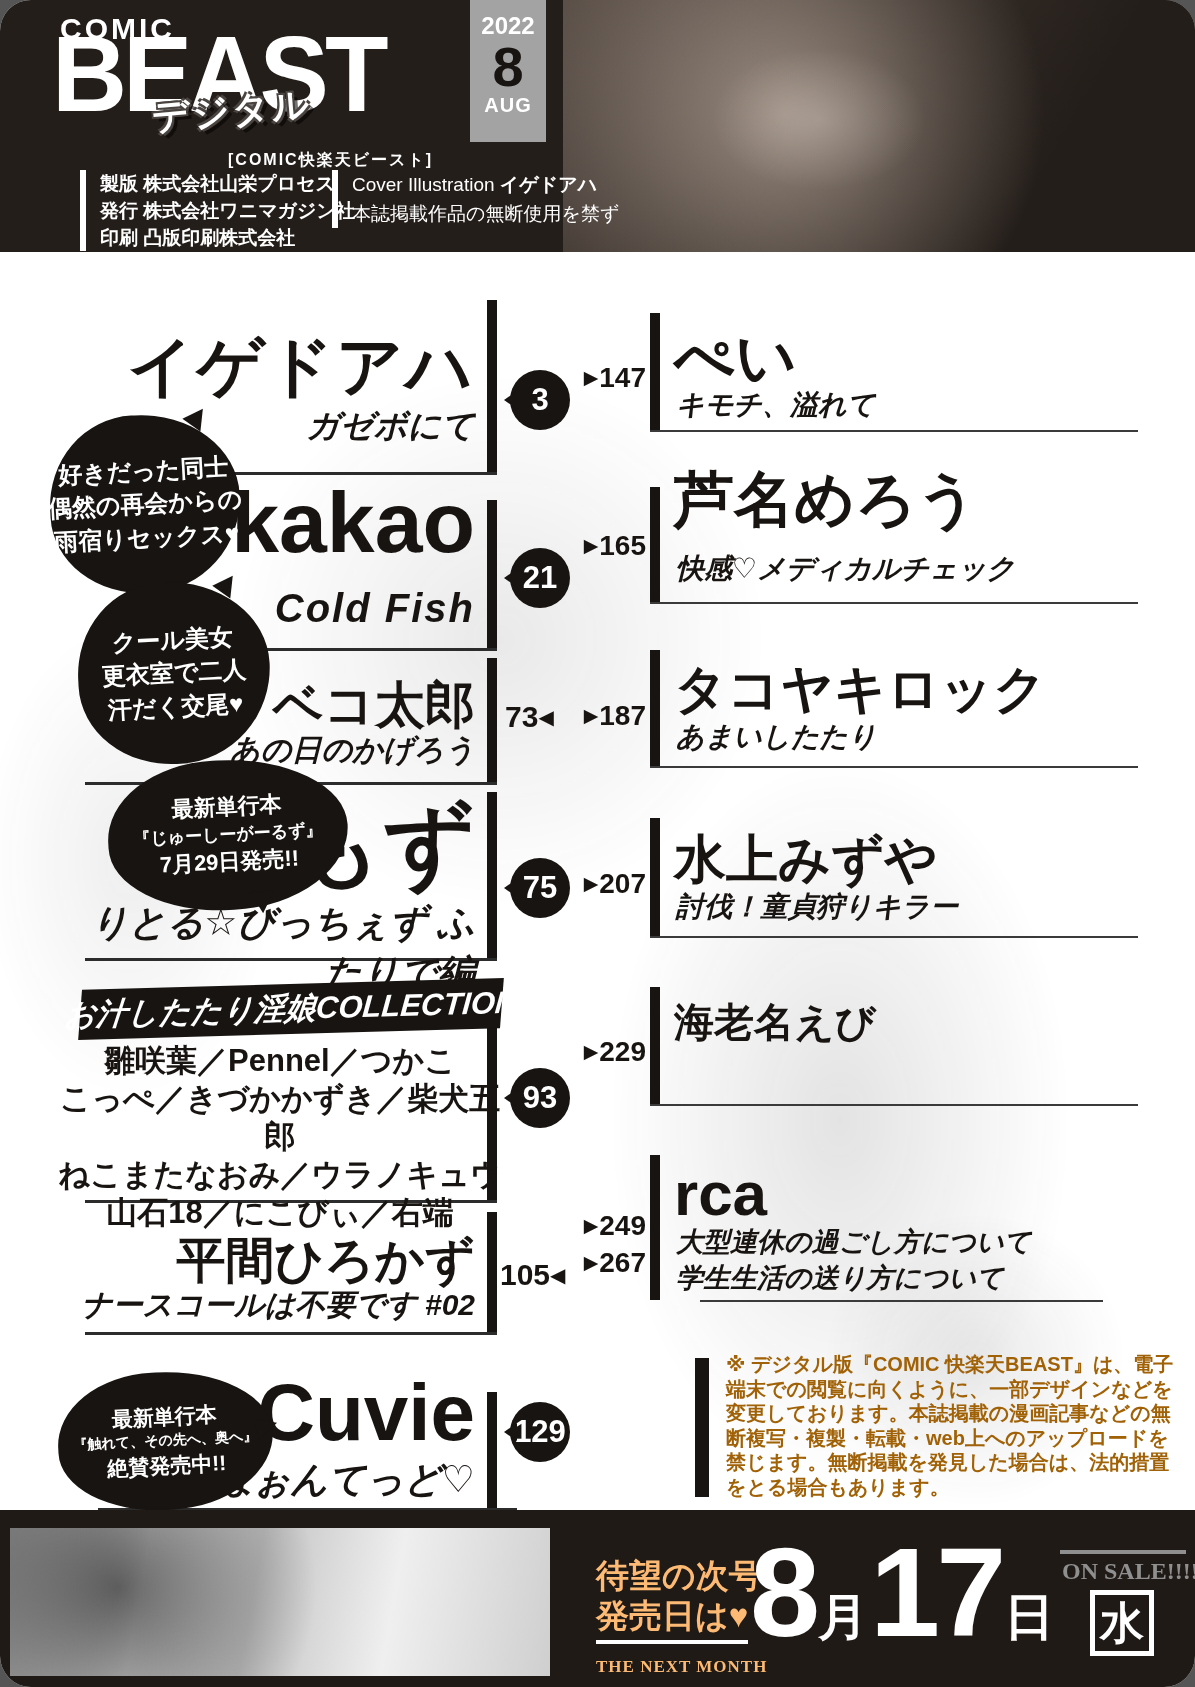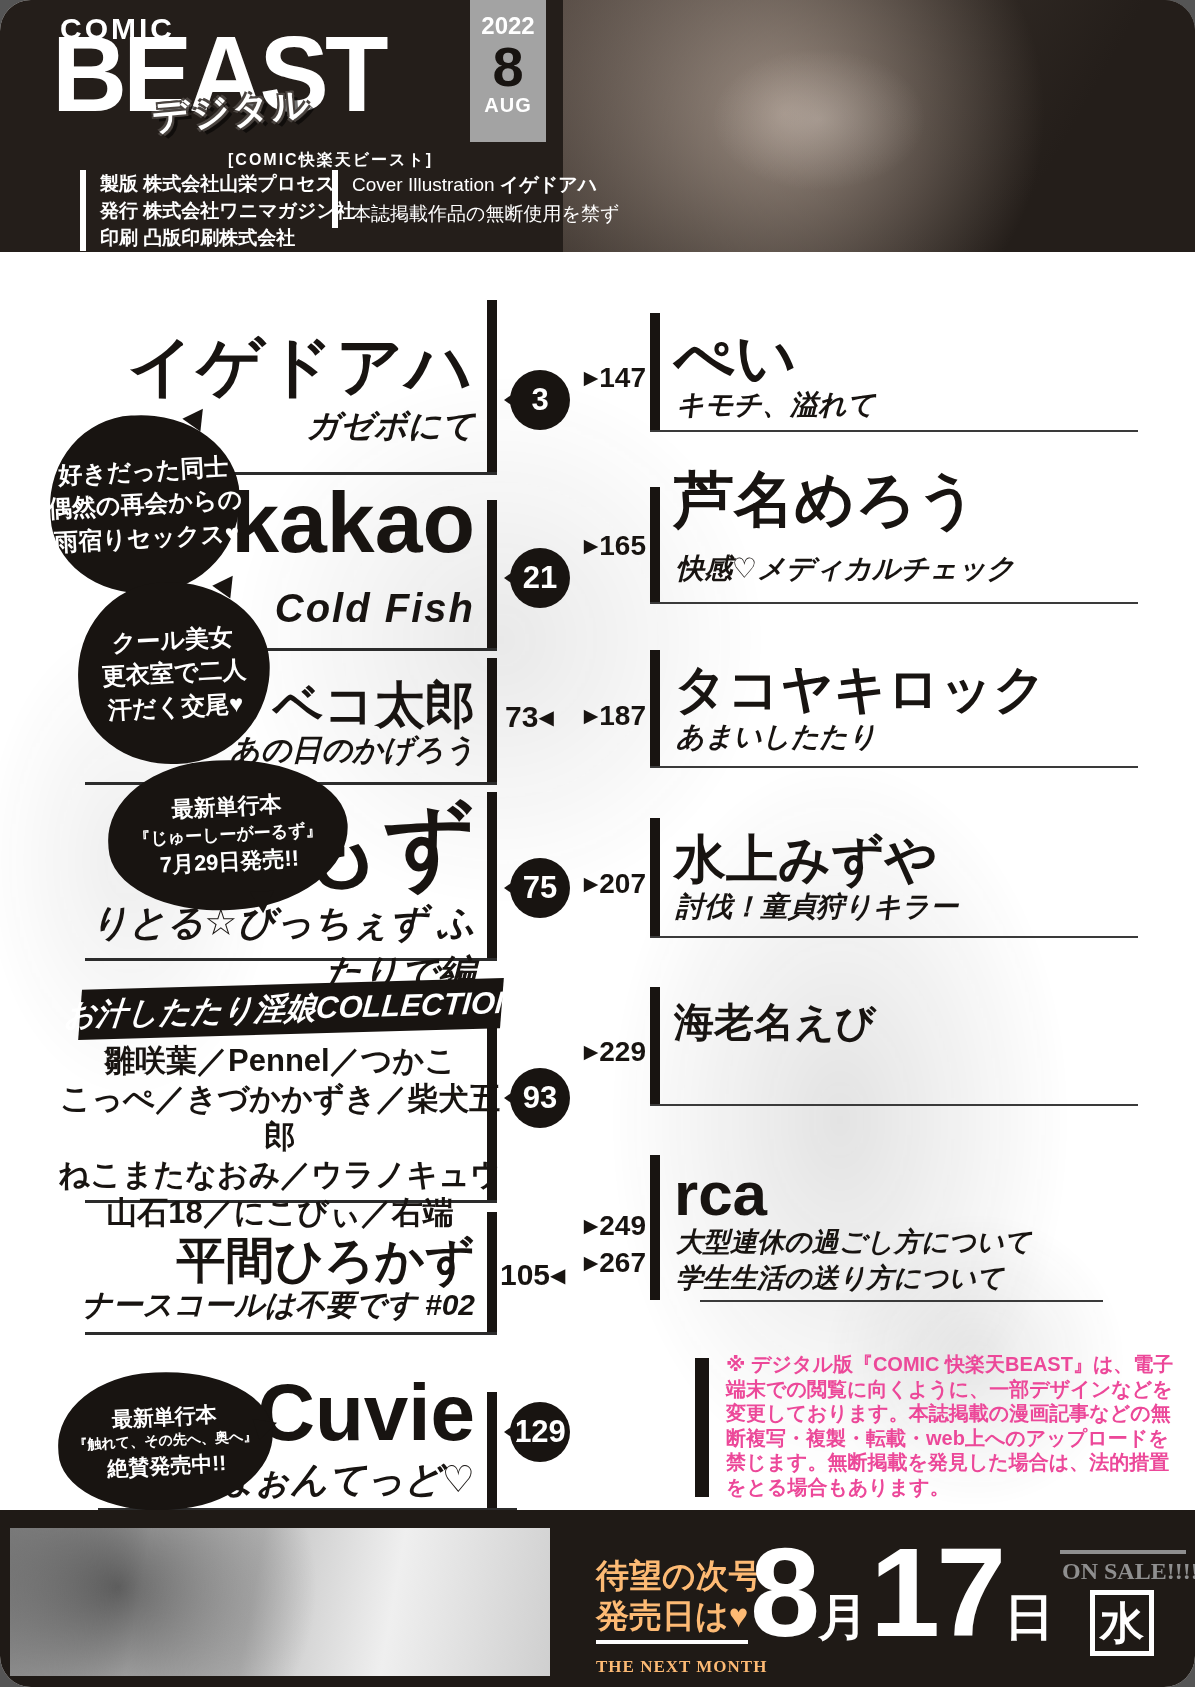--- a/index.html
+++ b/index.html
@@ -66,21 +66,21 @@
   .pgl .tri{font-size:20px;vertical-align:3px;}
   .pgr{position:absolute;left:572px;width:74px;text-align:right;font-weight:900;font-size:28px;z-index:3;white-space:nowrap;}
   .pgr .tri{font-size:19px;vertical-align:3px;margin-right:1px;}
 
   
   .r-artist{position:absolute;left:674px;font-weight:900;z-index:2;white-space:nowrap;}
   .r-title{position:absolute;left:676px;font-style:italic;font-weight:bold;z-index:2;white-space:nowrap;}
 
   
   .disc{position:absolute;left:726px;top:1352px;width:448px;font-size:20px;line-height:24.5px;
-     font-weight:bold;color:#ec4899;z-index:2;}
+     font-weight:bold;color:#a16207;z-index:2;}
 
   
   .footer{position:absolute;left:0;top:1510px;width:1195px;height:177px;background:#1f1a16;z-index:4;}
   .footer-art{position:absolute;left:10px;top:18px;width:540px;height:148px;
      background:linear-gradient(100deg,#9a9a9a 0%,#e2e2e2 25%,#c3c3c3 45%,#efefef 70%,#cfcfcf 100%),
                 radial-gradient(circle at 20% 40%,#6f6f6f,transparent 45%);
      background-blend-mode:multiply;}
   .next-block{position:absolute;left:596px;top:46px;color:#fdba74;font-weight:900;font-size:33px;line-height:40px;white-space:nowrap;}
   .next-underline{width:152px;height:4px;background:#fff;margin-top:4px;}
   .next-en{font-family:"Liberation Serif","DejaVu Serif",serif;font-weight:bold;font-size:17px;letter-spacing:1px;margin-top:3px;}

